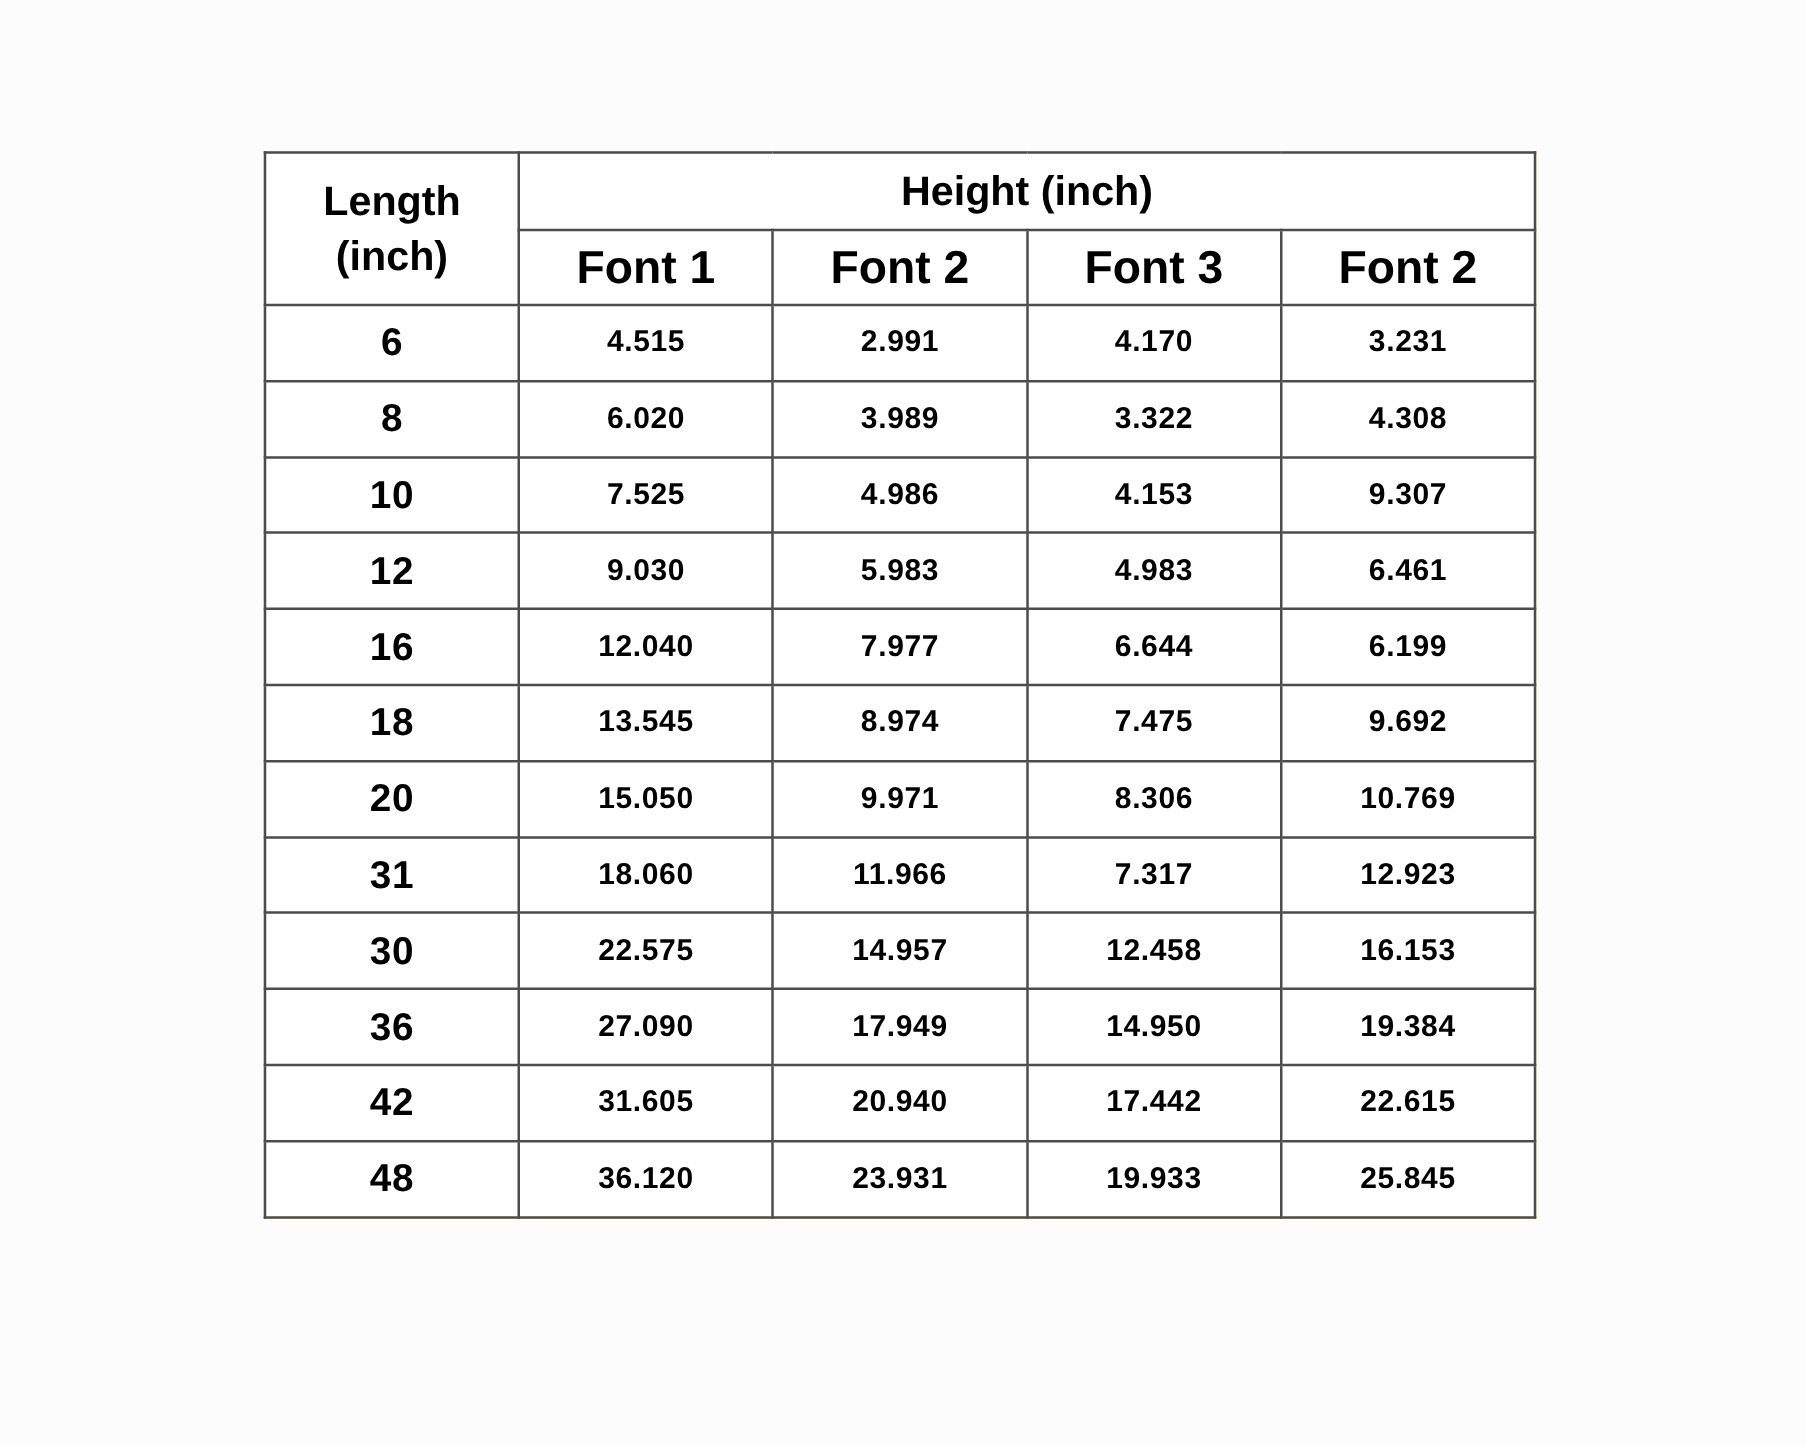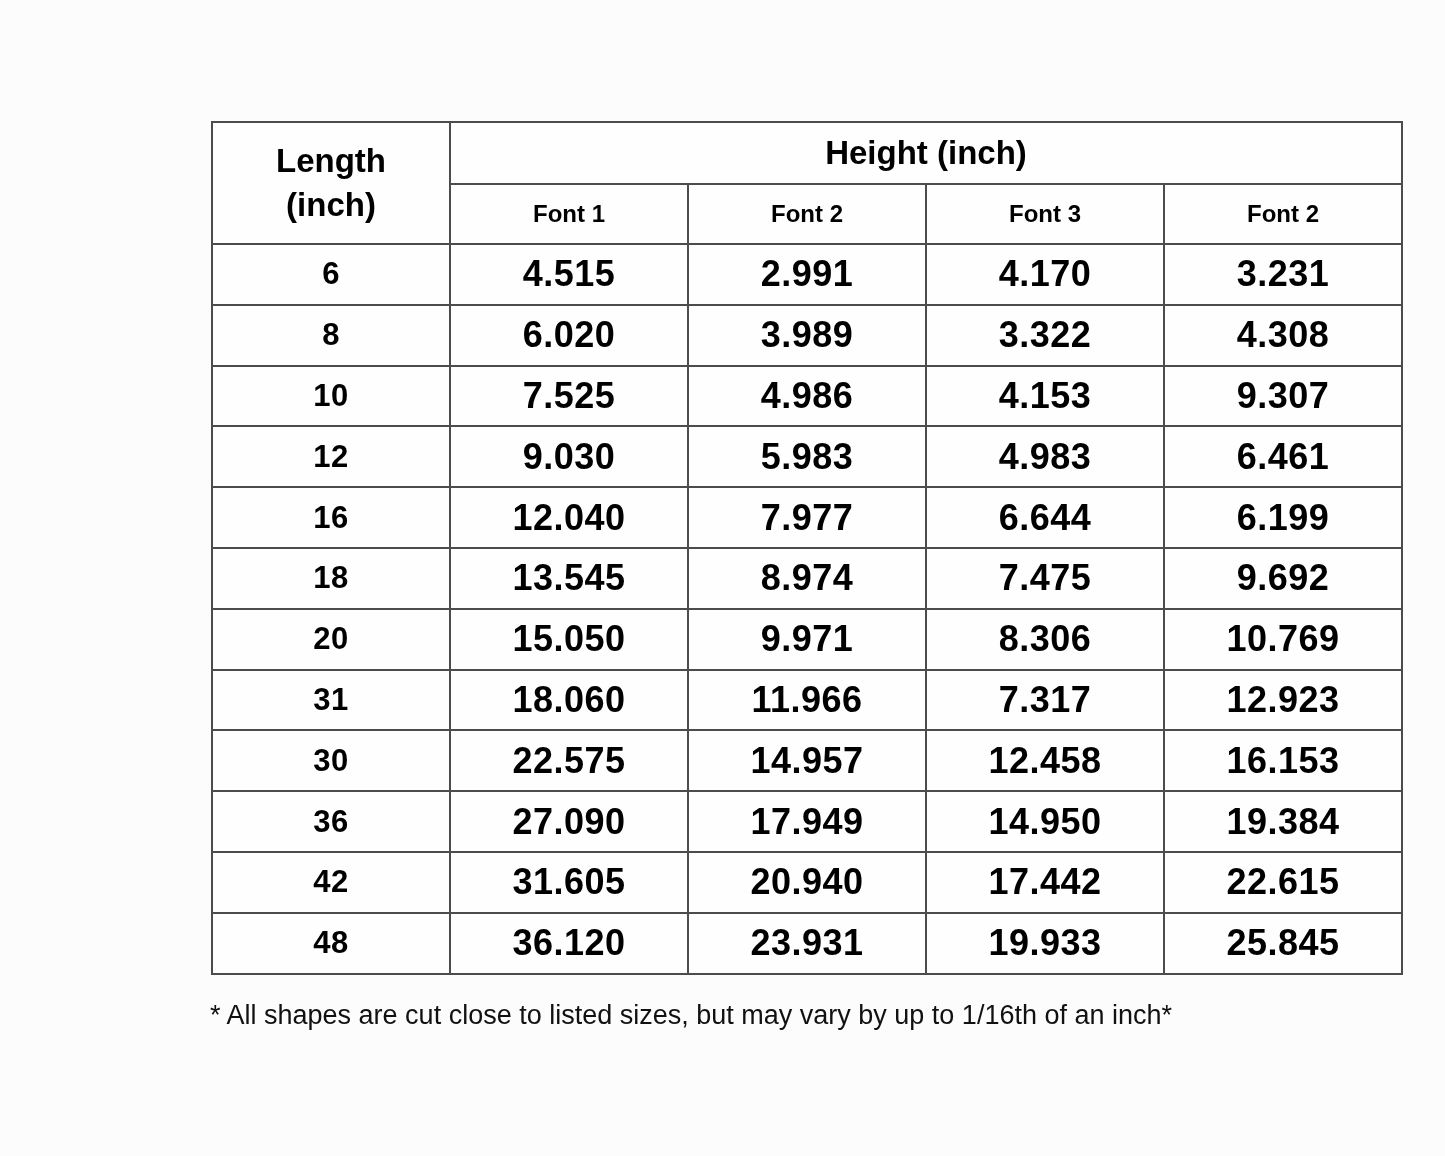--- a/index.html
+++ b/index.html
@@ -17,21 +17,21 @@
   }
   .sheet {
     position: relative;
     width: 1445px;
     height: 1156px;
   }
   table.size-table {
     position: absolute;
     left: 211px;
     top: 121px;
-    width: 1192px;
+    width: 1018px;
     border-collapse: collapse;
     table-layout: fixed;
     background: #fde047;
   }
   .size-table th, .size-table td {
     border: 2px solid #4c4c4c;
     background: #fefefe;
     text-align: center;
     vertical-align: middle;
     font-weight: bold;
@@ -42,26 +42,26 @@
     font-size: 33px;
     line-height: 1.32;
   }
   .size-table tr.group-row th.group {
     height: 60px;
     font-size: 33px;
     margin-top: 42px;
   }
   .size-table tr.sub-row th {
     height: 58px;
-    font-size: 24px;
+    font-size: 37px;
     margin-left: 38px;
   }
   .size-table tbody td {
     height: 58.8px;
-    font-size: 36px;
+    font-size: 24px;
     letter-spacing: 0.5px;
   }
   .size-table tbody td.len {
     font-size: 31px;
   }
   .footnote {
     position: absolute;
     left: 210px;
     top: 1000px;
     margin: 0;
@@ -173,15 +173,14 @@
       <tr>
         <td class="len">48</td>
         <td>36.120</td>
         <td>23.931</td>
         <td>19.933</td>
         <td>25.845</td>
       </tr>
     </tbody>
   </table>
 
-  <p class="footnote">* All shapes are cut close to listed sizes, but may vary by up to 1/16th of an inch*</p>
 
 </div>
 
 </body></html>

